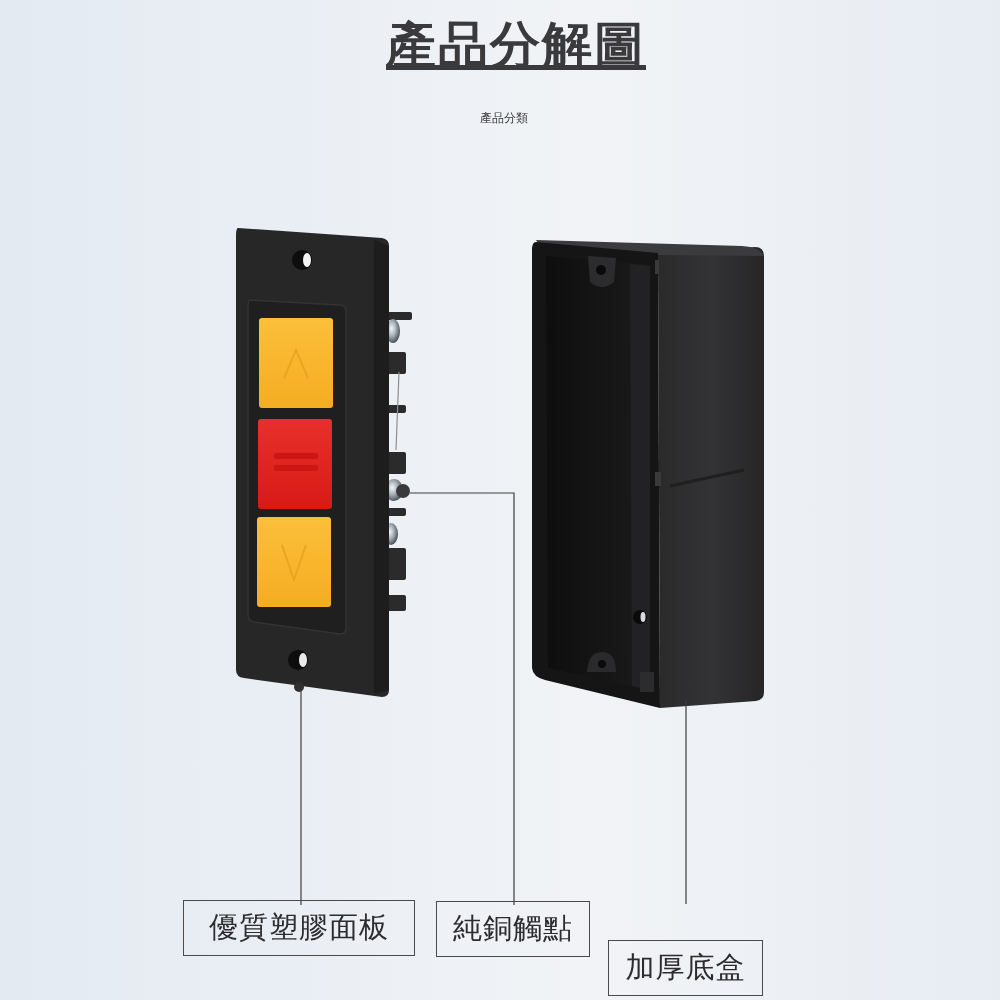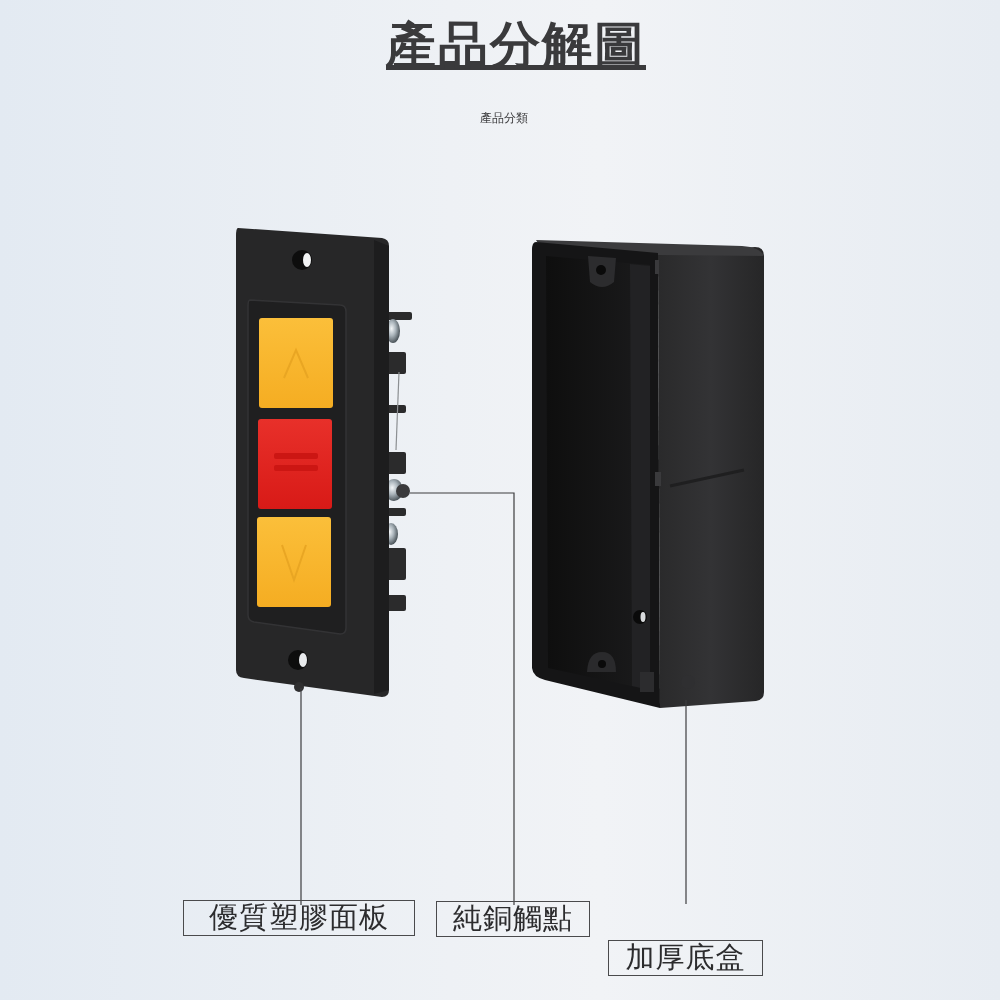--- a/index.html
+++ b/index.html
@@ -19,21 +19,21 @@
     }
     .subtitle {
       position: absolute; left: 0; top: 110px; width: 1008px;
       text-align: center;
       font-size: 12px; color: #3a3a3c;
     }
     .stage { position: absolute; left: 0; top: 0; width: 1000px; height: 1000px; }
     .stage svg { position: absolute; left: 0; top: 0; }
     .label-box {
       position: absolute;
-      height: 36px;
+      height: 56px;
       border: 1.5px solid #4a4a4c;
       display: flex; align-items: center; justify-content: center;
       font-size: 29px; color: #2c2c2e;
       letter-spacing: 1px;
       background: transparent;
     }
     .label-box.panel { left: 183px; top: 900px; width: 232px; border-left-width: 1px; }
     .label-box.contact { left: 436px; top: 901px; width: 154px; align-items: center; }
     .label-box.base { left: 608px; top: 940px; width: 155px; }
   </style>

